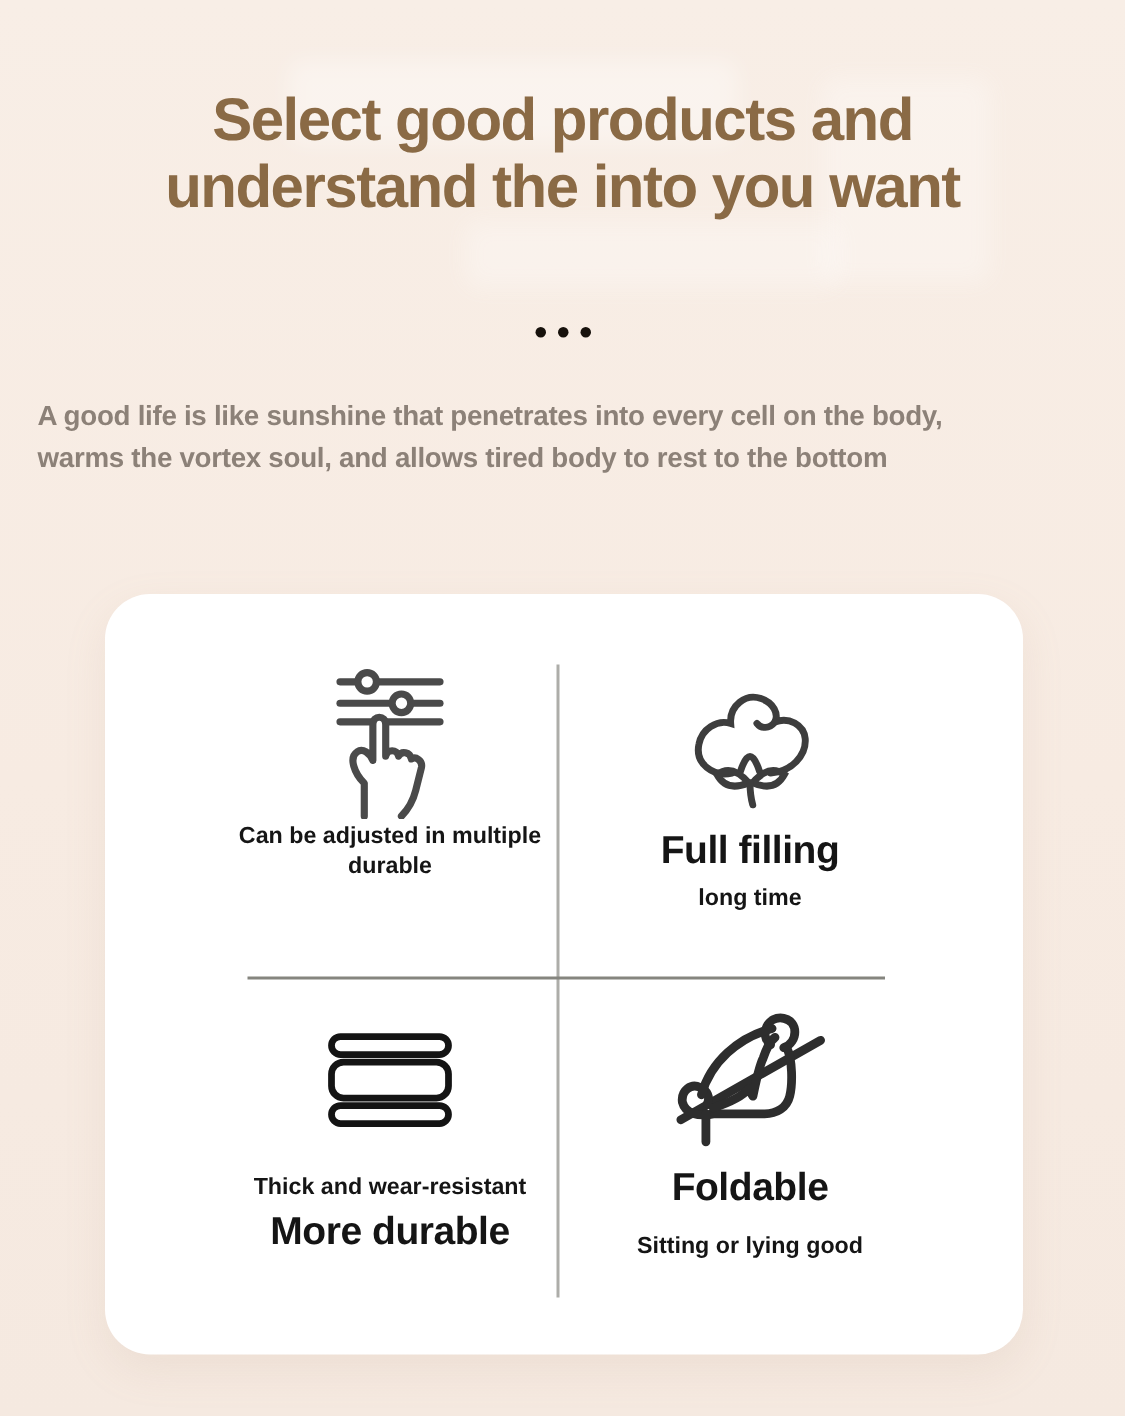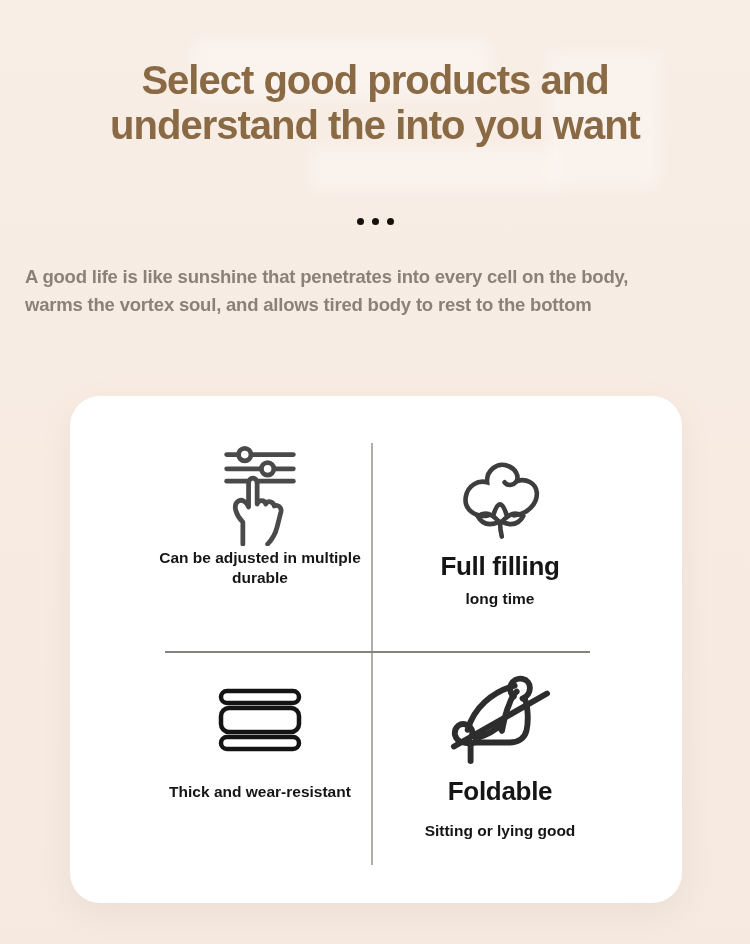--- a/index.html
+++ b/index.html
@@ -141,20 +141,21 @@
       <g fill="none" stroke="#141414" stroke-width="4.5">
         <rect x="3" y="3" width="78" height="12" rx="6"></rect>
         <rect x="3" y="20" width="78" height="24" rx="8"></rect>
         <rect x="3" y="49" width="78" height="12" rx="6"></rect>
       </g>
     </svg>
     <p class="desc">
       <span>Thick and wear-resistant</span>
       <span></span>
     </p>
+    <h3 class="ftitle">More durable</h3>
   </div>
 
   <div class="quad q-br">
     <svg width="108" height="98" viewBox="0 0 110 100">
       <g fill="none" stroke="#2d2d2d" stroke-width="6" stroke-linecap="round" stroke-linejoin="round">
         <path d="M8,76 L103,22"></path>
         <path d="M69,25 C61,18 67,5 78,7 C88,9 88,23 78,27"></path>
         <path d="M80,27 C84,35 84,52 82,60 C80,68 73,72 65,72 L30,72
                  C20,74 11,72 9,64 C8,56 15,51 21,54 C26,56 28,61 26,65"></path>
         <path d="M25,72 L25,91"></path>

